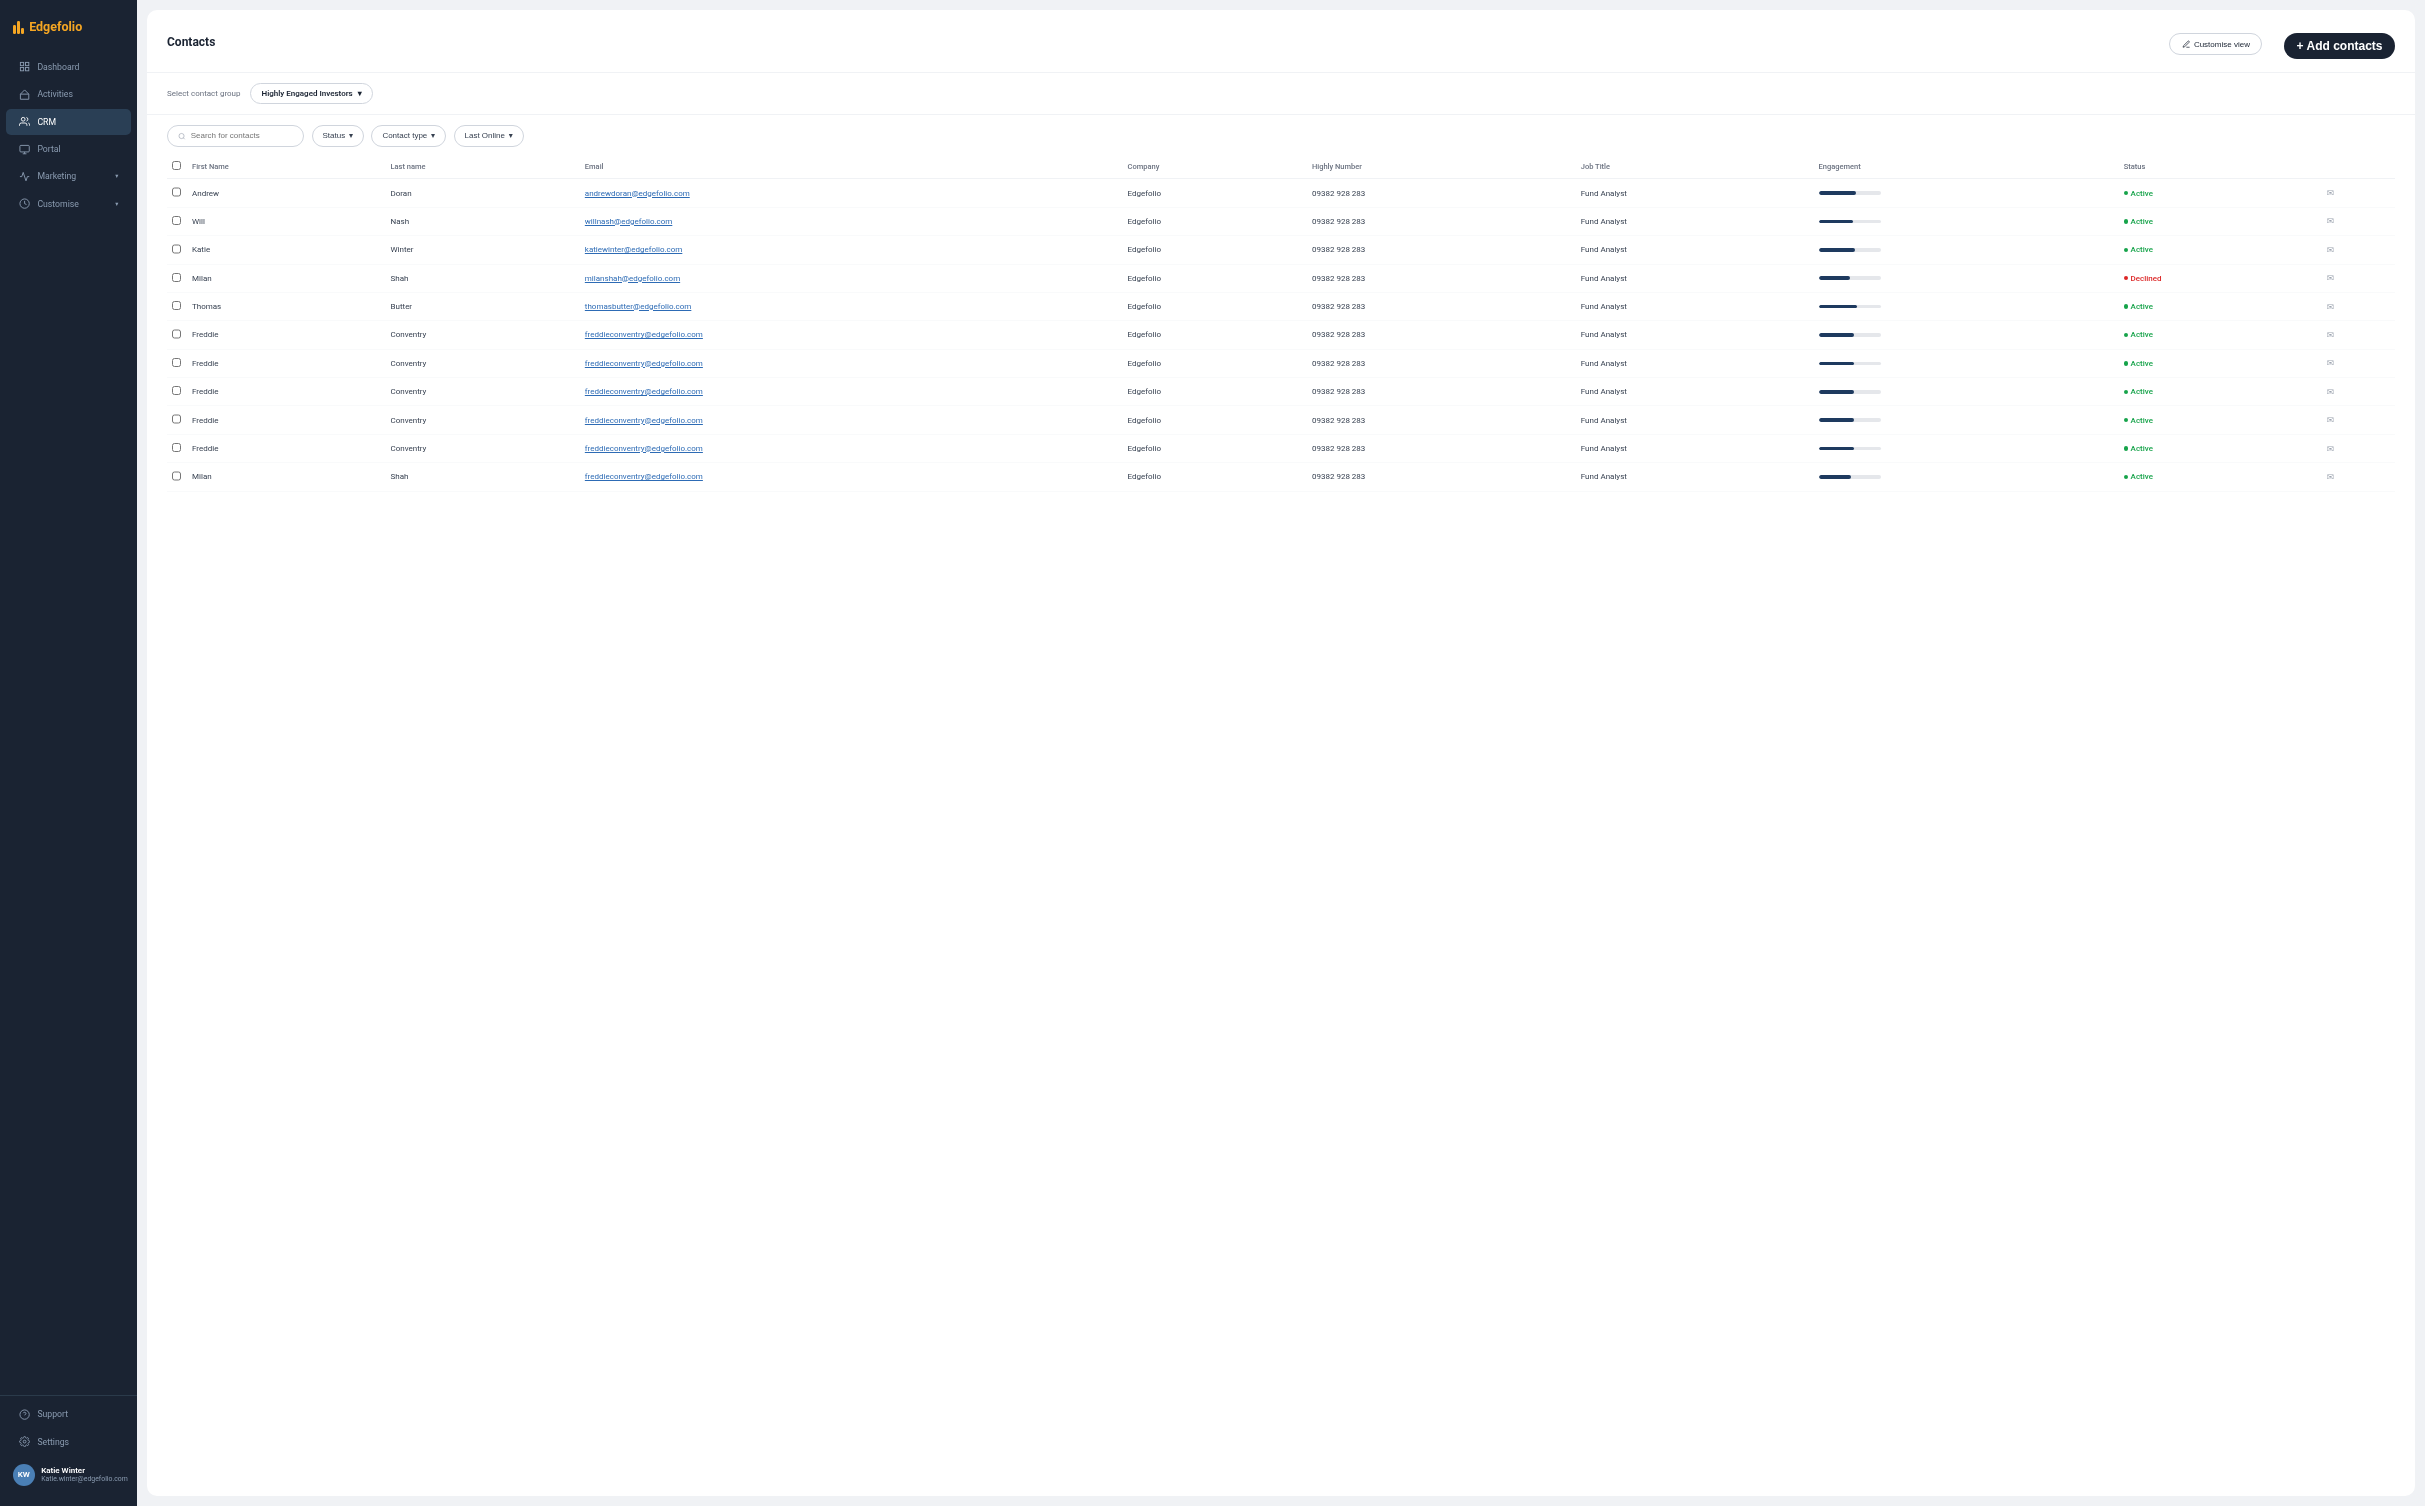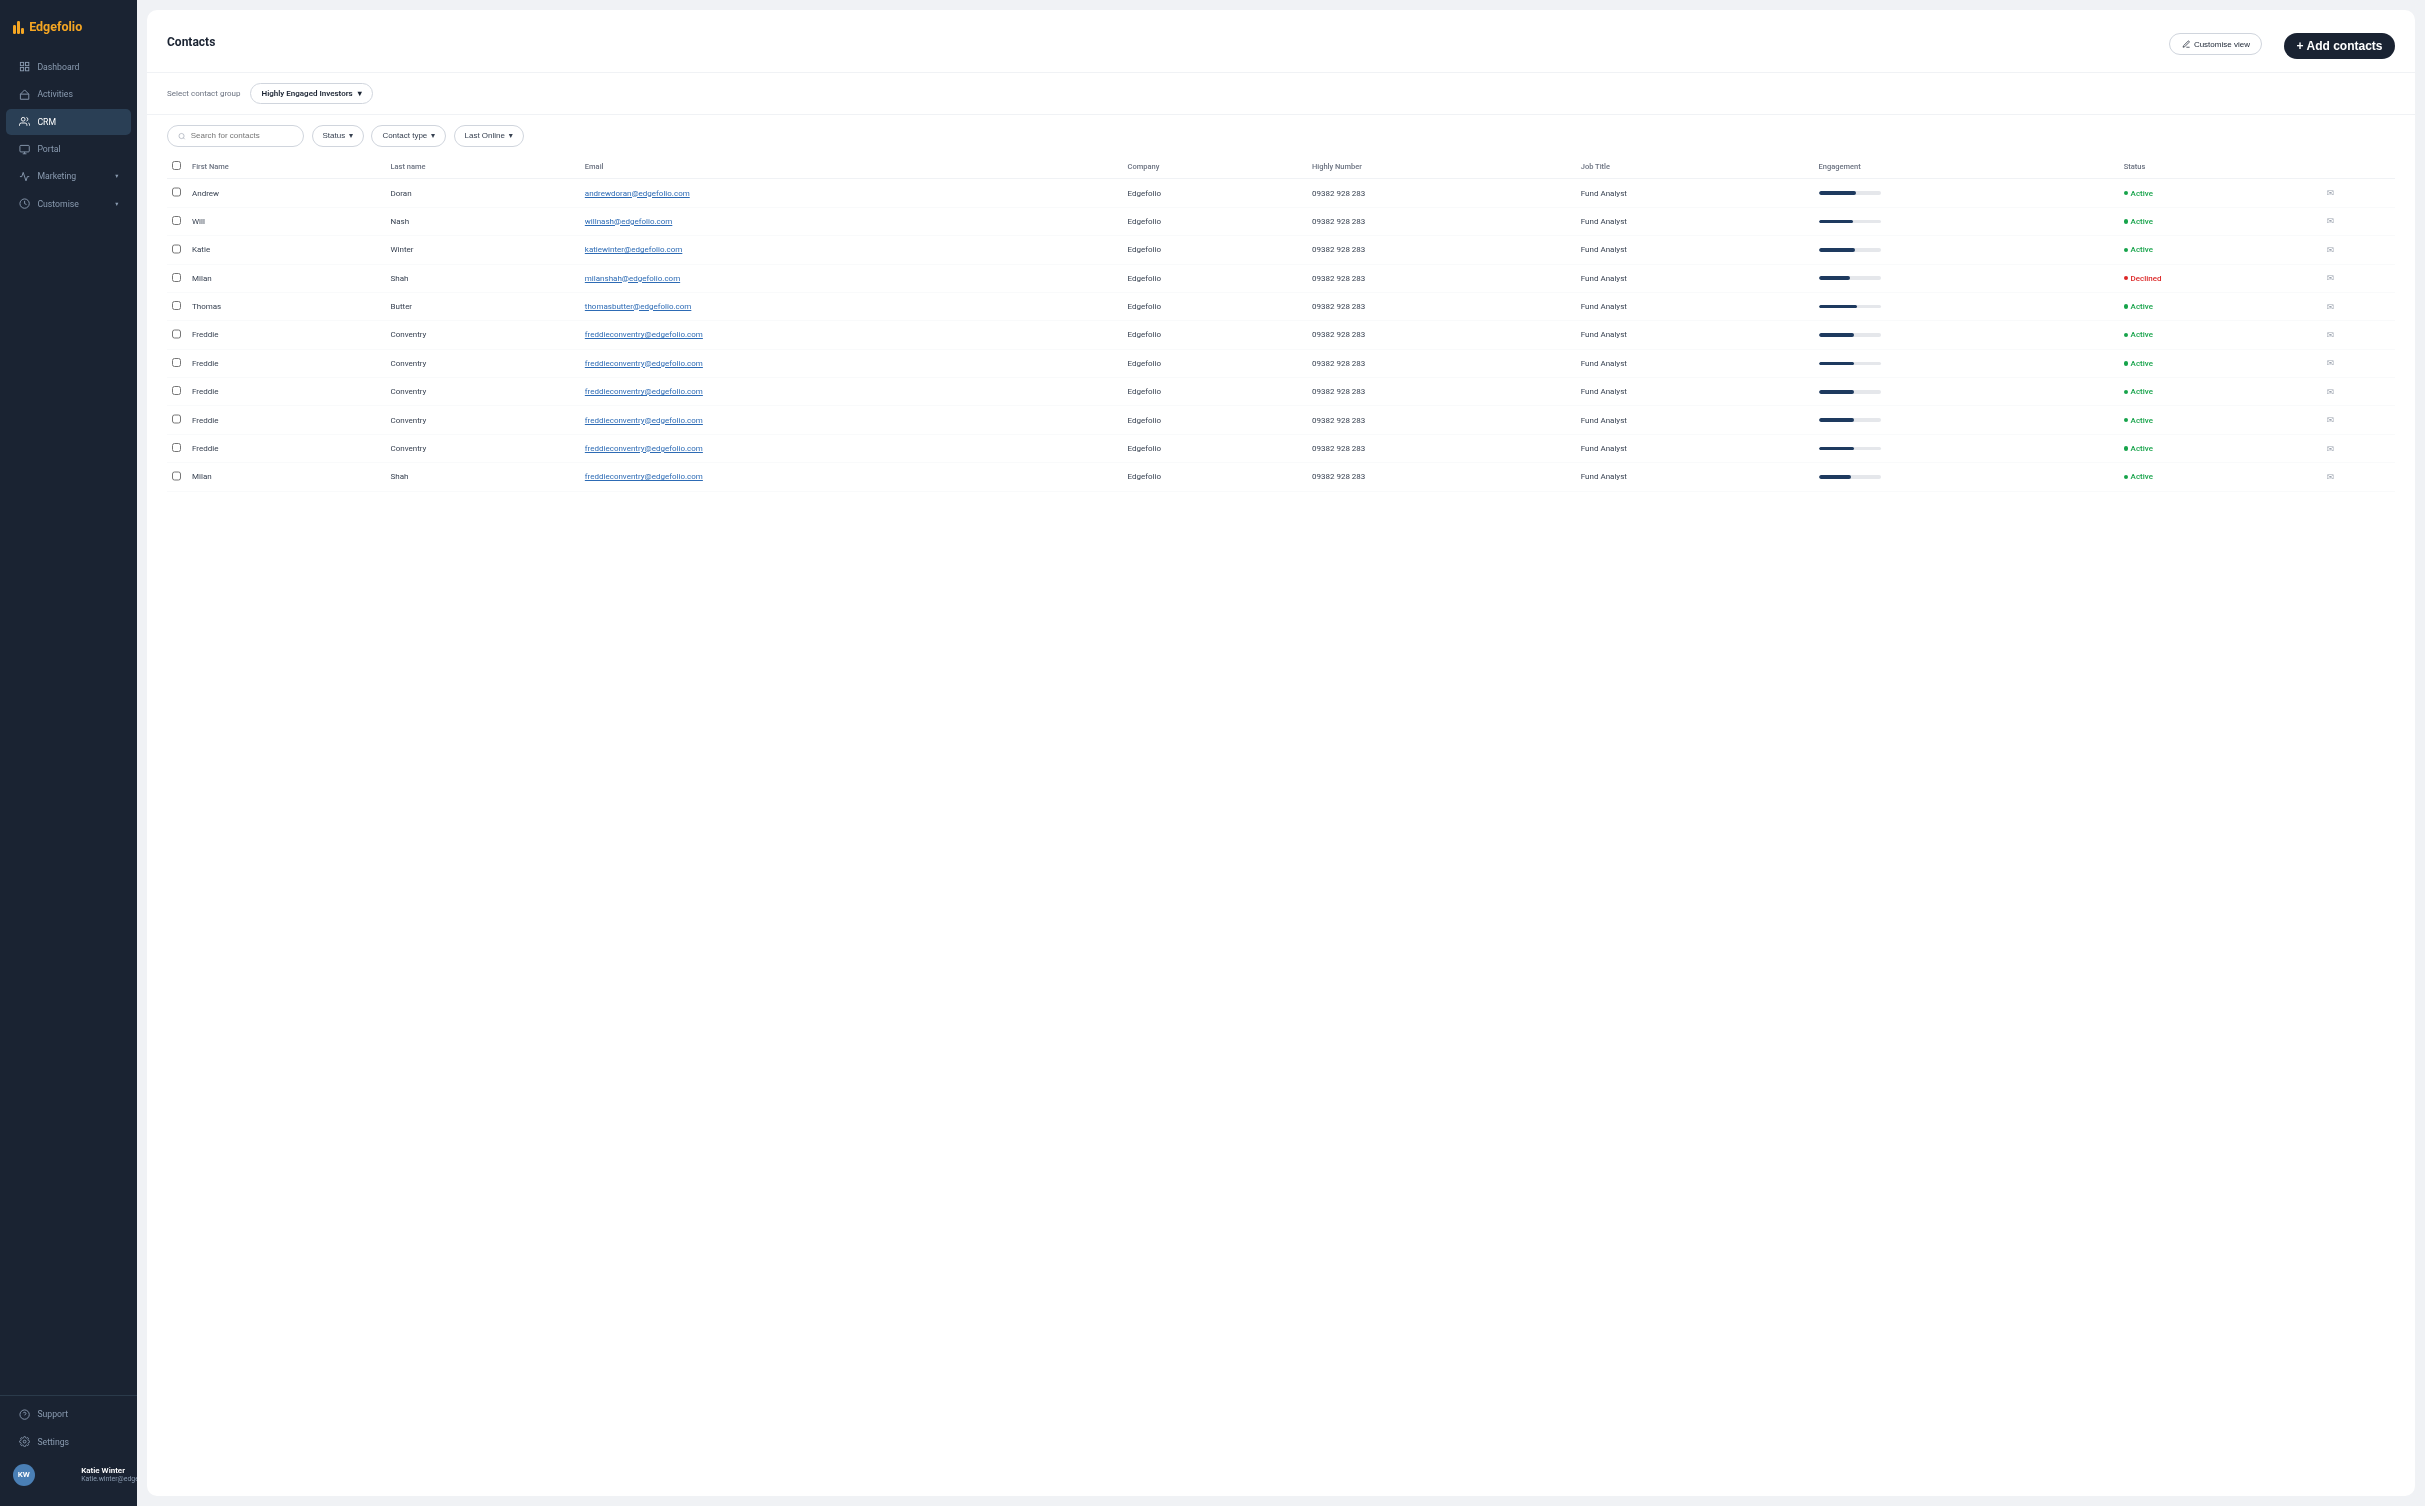--- a/index.html
+++ b/index.html
@@ -77,21 +77,21 @@
       background: #4a7fb5;
       display: flex;
       align-items: center;
       justify-content: center;
       font-size: 8px;
       color: #fff;
       font-weight: 600;
       overflow: hidden;
       flex-shrink: 0;
     }
-    .user-info { display: flex; flex-direction: column; margin-left: 40px; }
+    .user-info { display: flex; flex-direction: column; }
     .user-name { color: #fff; font-size: 8px; font-weight: 600; }
     .user-email { color: #8a9bb0; font-size: 6.9px; }
 
     
     .main {
       flex: 1;
       background: #f0f2f5;
       display: flex;
       align-items: stretch;
       padding: 10px;

